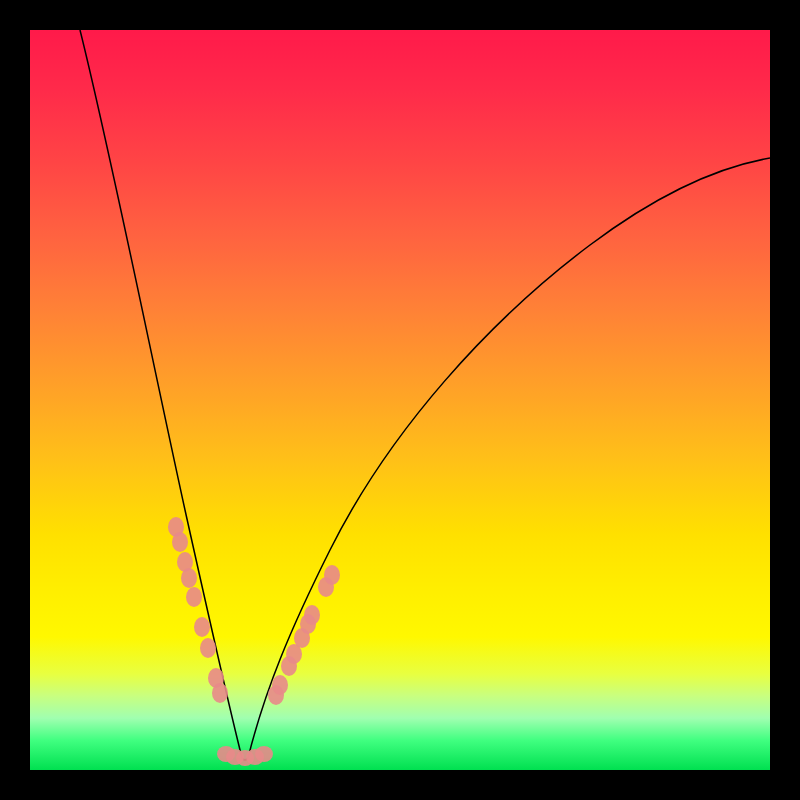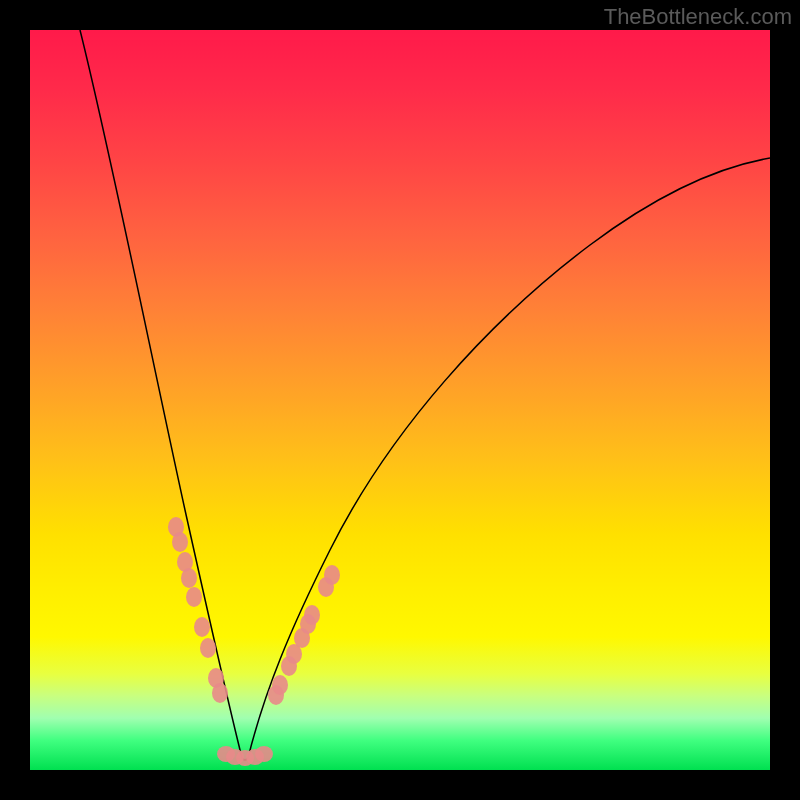--- a/index.html
+++ b/index.html
@@ -70,21 +70,20 @@
     }
     .dot {
       fill: #e88a8a;
       opacity: 0.9;
     }
   </style>
 </head>
 <body>
 
 <div class="container">
-  <div class="watermark">TheBottleneck.com</div>
   <div class="plot-area">
     <div class="gradient-bg"></div>
     <svg class="svg-layer" viewBox="0 0 740 740">
 
       <path class="curve" d="M 50 0
            C 80 120, 120 320, 155 480
            C 175 570, 195 660, 212 728"></path>
 
       <path class="curve" d="M 218 728
            C 235 660, 260 600, 300 520

